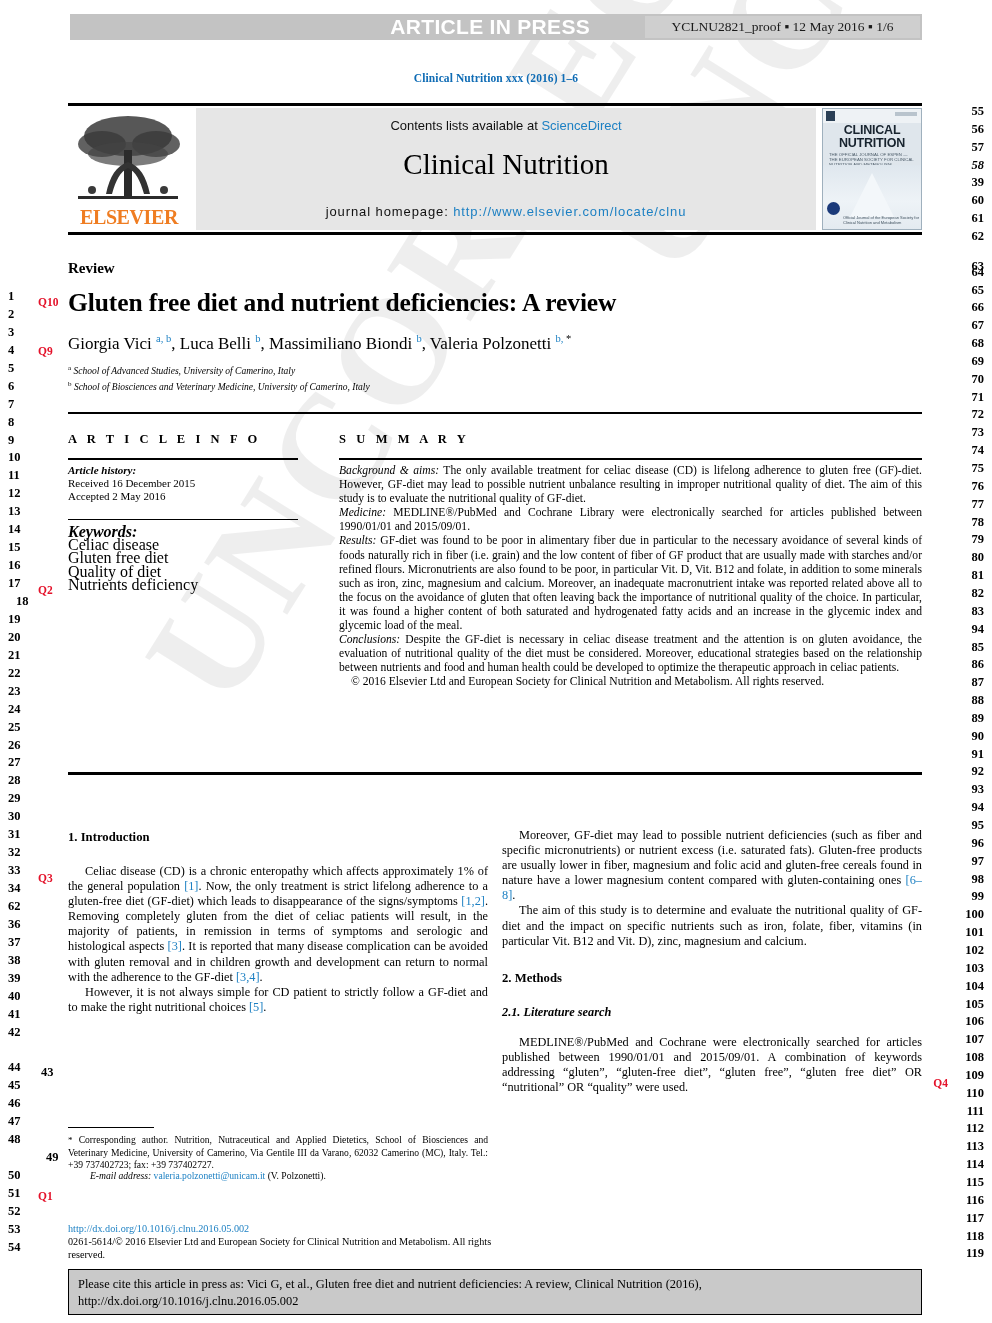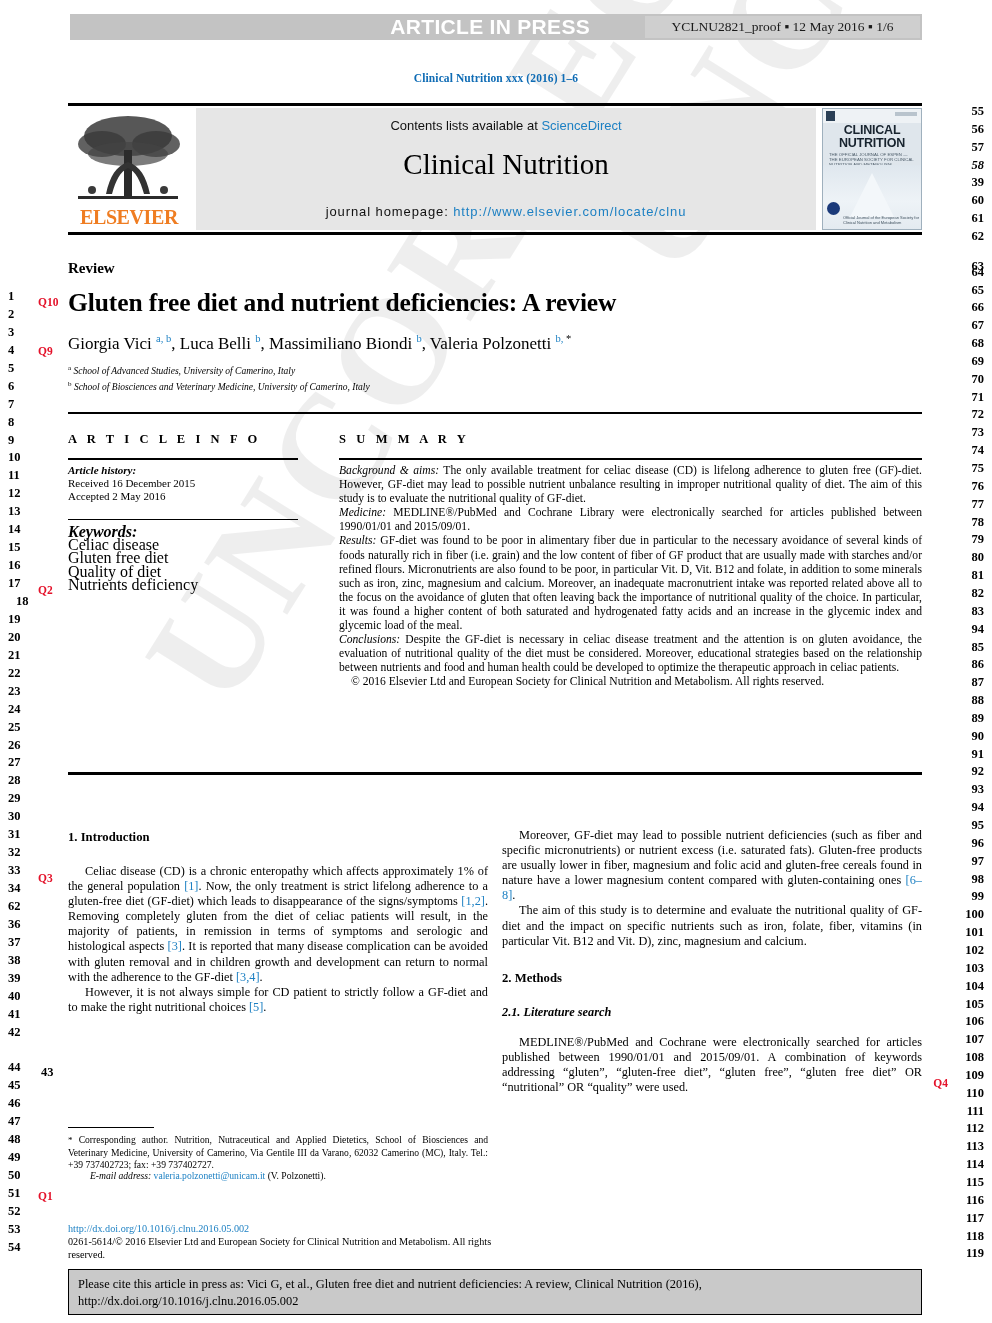--- a/index.html
+++ b/index.html
@@ -591,21 +591,21 @@
       <div class="lnum lnum-left" style="top: 970.72px;">39</div>
       <div class="lnum lnum-left" style="top: 988.66px;">40</div>
       <div class="lnum lnum-left" style="top: 1006.6px;">41</div>
       <div class="lnum lnum-left" style="top: 1024.54px;">42</div>
       <div class="lnum lnum-left" style="top: 1065px; margin-left: 33px;">43</div>
       <div class="lnum lnum-left" style="top: 1060.42px;">44</div>
       <div class="lnum lnum-left" style="top: 1078.36px;">45</div>
       <div class="lnum lnum-left" style="top: 1096.3px;">46</div>
       <div class="lnum lnum-left" style="top: 1114.24px;">47</div>
       <div class="lnum lnum-left" style="top: 1132.18px;">48</div>
-      <div class="lnum lnum-left" style="top: 1150.12px;">49</div>
+      <div class="lnum lnum-left" style="top: 1150.12px; margin-left: 38px;">49</div>
       <div class="lnum lnum-left" style="top: 1168.06px;">50</div>
       <div class="lnum lnum-left" style="top: 1186px;">51</div>
       <div class="lnum lnum-left" style="top: 1203.94px;">52</div>
       <div class="lnum lnum-left" style="top: 1221.88px;">53</div>
       <div class="lnum lnum-left" style="top: 1239.82px;">54</div>
       <div class="lnum lnum-right" style="top: 104px;">55</div>
       <div class="lnum lnum-right" style="top: 121.85px;">56</div>
       <div class="lnum lnum-right" style="top: 139.7px;">57</div>
       <div class="lnum lnum-right" style="top: 157.55px; font-style: italic;">58</div>
       <div class="lnum lnum-right" style="top: 175.4px;">39</div>

